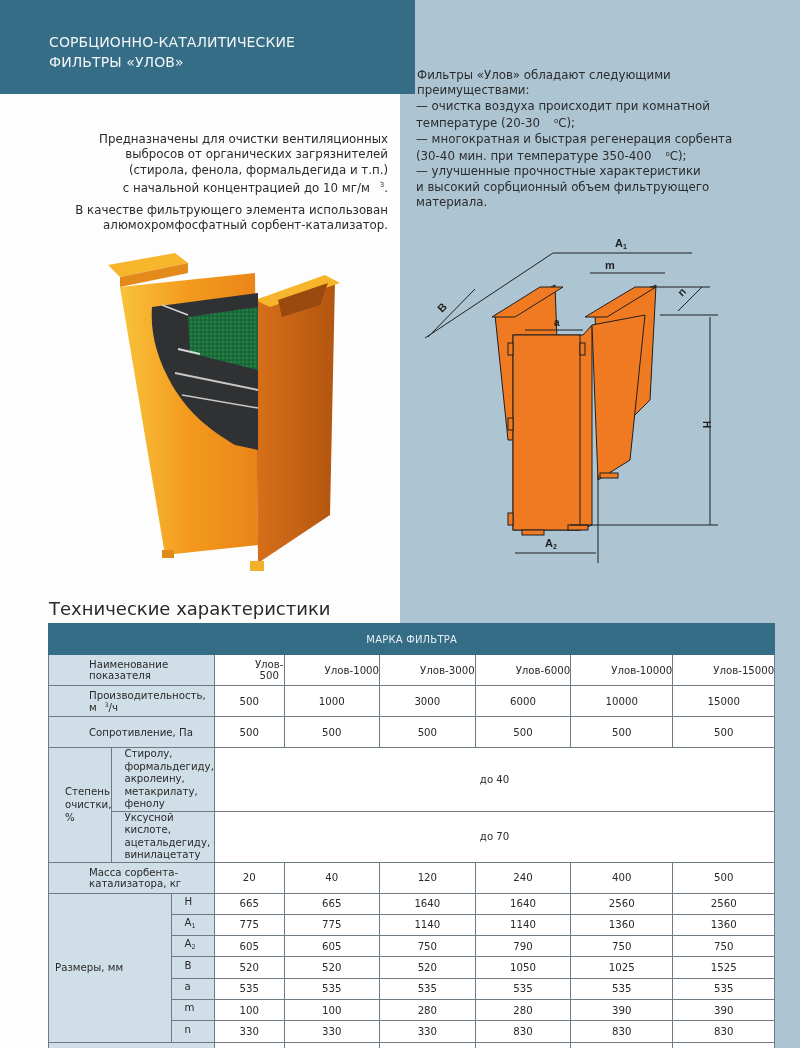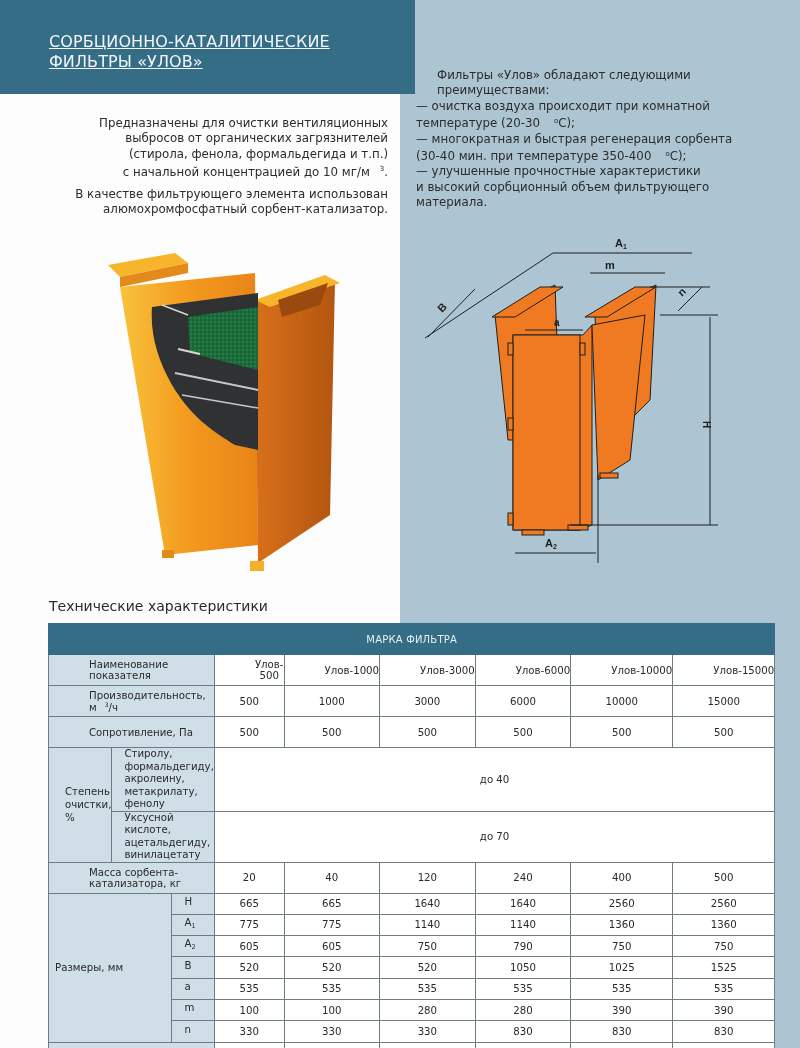--- a/index.html
+++ b/index.html
@@ -2,34 +2,34 @@
 <html><head>
 <meta charset="utf-8">
 <style>
   * { box-sizing: border-box; margin: 0; padding: 0; }
   html, body { width: 800px; height: 1048px; overflow: hidden; background: #fdfdfd; }
   body { position: relative; font-family: "DejaVu Sans", "Liberation Sans", sans-serif; color: #2a2a2a; }
 
   .right-panel { position: absolute; left: 400px; top: 0; width: 400px; height: 1048px; background: #adc5d3; }
 
   .header-banner { position: absolute; left: 0; top: 0; width: 415px; height: 94px; background: #356c86; }
-  .header-title { position: absolute; left: 49px; top: 32px; color: #f2f6f8; font-size: 16px; line-height: 20px; letter-spacing: 0.1px; text-decoration: underline; }
-
-  .intro { position: absolute; left: 70px; top: 116px; width: 318px; font-size: 11.8px; line-height: 15.4px; color: #2b2b2b; text-align: right; }
+  .header-title { position: absolute; left: 49px; top: 32px; color: #f2f6f8; font-size: 14px; line-height: 20px; letter-spacing: 0.1px; }
+
+  .intro { position: absolute; left: 70px; top: 132px; width: 318px; font-size: 11.8px; line-height: 15.4px; color: #2b2b2b; text-align: right; }
   .intro p { margin-bottom: 6px; }
   .intro sup { font-size: 7px; vertical-align: 5px; margin-left: 10px; }
 
   .advantages { position: absolute; left: 416px; top: 68px; width: 330px; font-size: 11.8px; line-height: 15.4px; color: #2b2b2b; }
-  .advantages .lead { padding-left: 21px; }
+  .advantages .lead { padding-left: 1px; }
   .advantages .sup-deg { font-size: 7px; vertical-align: 4px; margin-left: 14px; }
 
   .illustration { position: absolute; left: 90px; top: 245px; width: 250px; height: 340px; }
   .drawing { position: absolute; left: 420px; top: 225px; width: 320px; height: 345px; }
 
-  .section-title { position: absolute; left: 49px; top: 598px; font-size: 14px; color: #2a2a2a; text-align: right; }
+  .section-title { position: absolute; left: 49px; top: 598px; font-size: 18px; color: #2a2a2a; text-align: right; }
 
   table.spec { position: absolute; left: 48px; top: 623px; width: 704px; border-collapse: collapse; font-size: 10.2px; color: #2a2a2a; }
   table.spec td, table.spec th { border: 1px solid #6f7b82; height: 23px; font-weight: normal; }
   table.spec .brand-row th { background: #356c86; color: #e8f0f4; height: 31px; font-size: 10px; text-align: center; letter-spacing: 0.2px; border-color: #356c86; }
   table.spec .lbl { background: #cfdee7; text-align: left; padding-left: 6px; }
   table.spec .val { background: #ffffff; text-align: center; width: 72px; }
   table.spec .tall { height: 31px; padding-left: 40px; }
   table.spec .sub { background: #cfdee7; padding-left: 12px; text-align: left; line-height: 12.5px; margin-left: 44px; }
   table.spec sub { font-size: 6.5px; vertical-align: -2px; }
   table.spec .sup3 { font-size: 6px; vertical-align: 4px; margin-left: 8px; }

